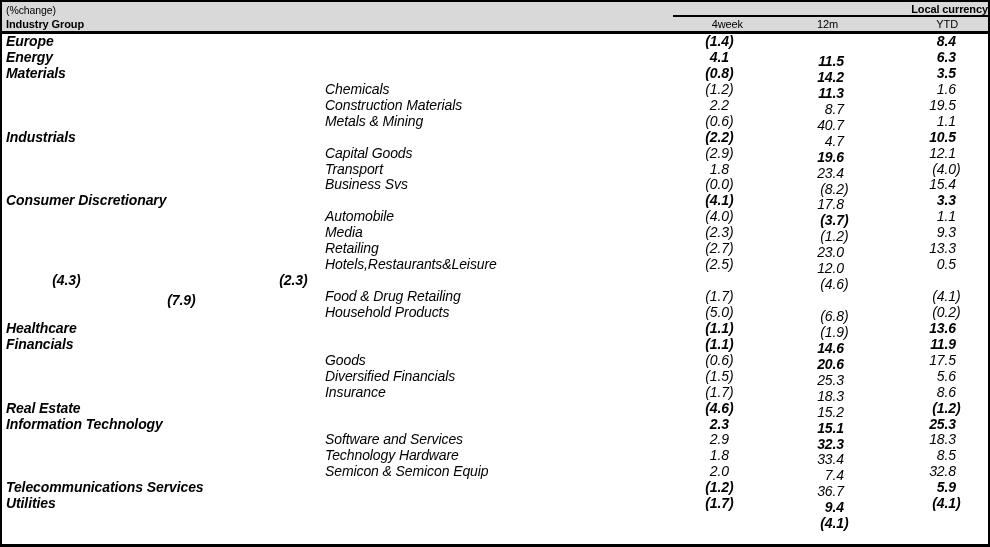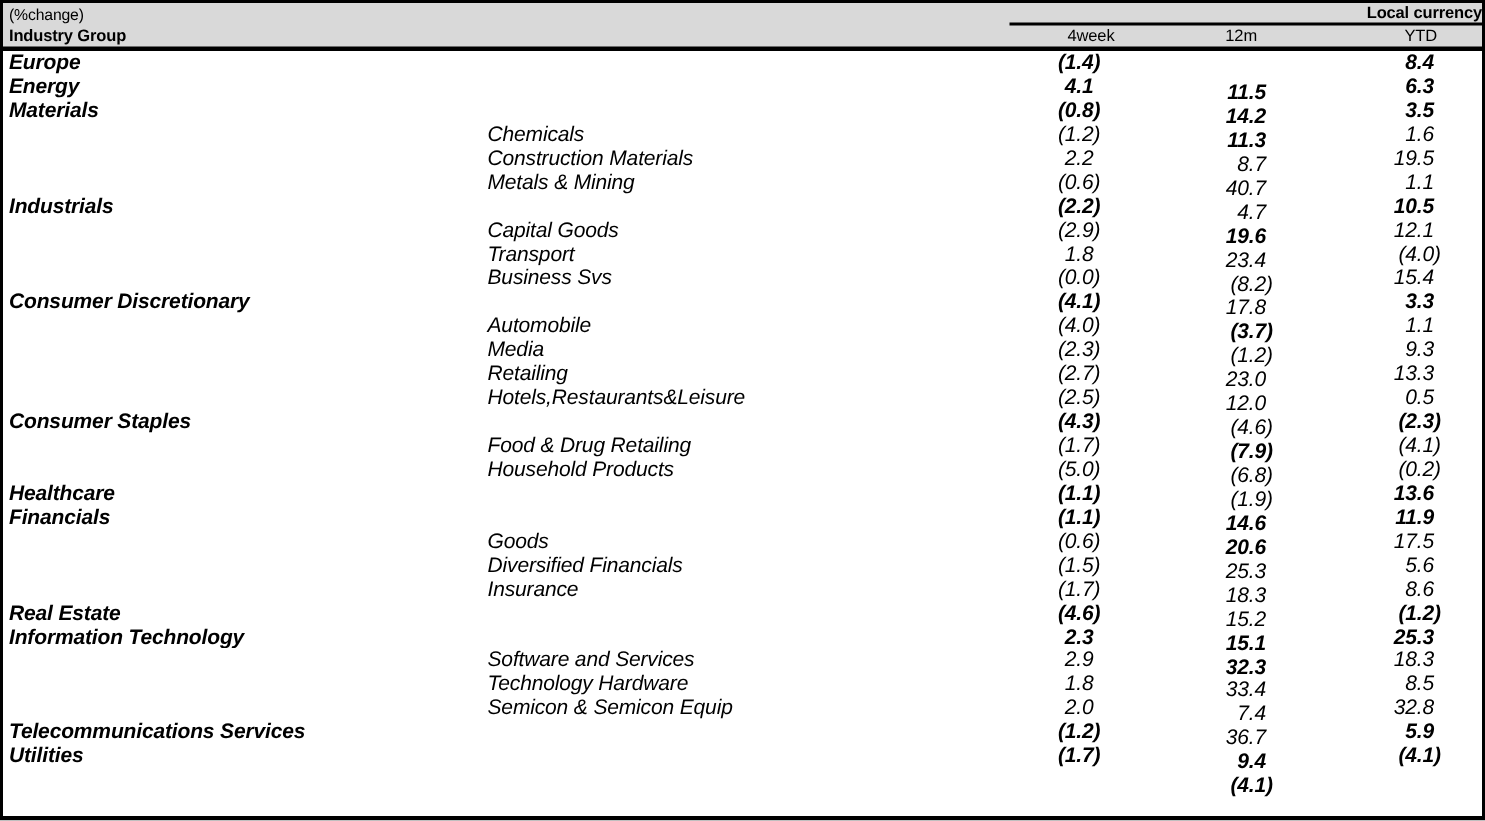--- a/index.html
+++ b/index.html
@@ -182,21 +182,20 @@
         <div class="num c2"><span>12.0</span><span class="pslot"></span></div>
         <div class="num c3"><span>13.3</span><span class="pslot"></span></div>
       </div>
       <div class="row sub">
         <div class="lab">Hotels,Restaurants&amp;Leisure</div>
         <div class="num c1"><span>(2.5</span><span class="pslot">)</span></div>
         <div class="num c2"><span>(4.6</span><span class="pslot">)</span></div>
         <div class="num c3"><span>0.5</span><span class="pslot"></span></div>
       </div>
       <div class="row group">
-        <div class="lab">Consumer Staples</div>
         <div class="num c1"><span>(4.3</span><span class="pslot">)</span></div>
         <div class="num c2"><span>(7.9</span><span class="pslot">)</span></div>
         <div class="num c3"><span>(2.3</span><span class="pslot">)</span></div>
       </div>
       <div class="row sub">
         <div class="lab">Food &amp; Drug Retailing</div>
         <div class="num c1"><span>(1.7</span><span class="pslot">)</span></div>
         <div class="num c2"><span>(6.8</span><span class="pslot">)</span></div>
         <div class="num c3"><span>(4.1</span><span class="pslot">)</span></div>
       </div>

